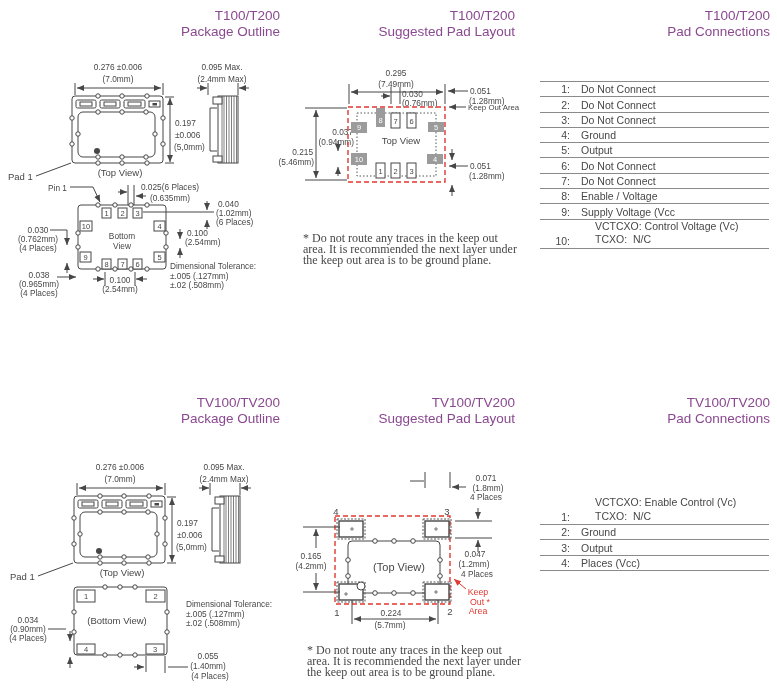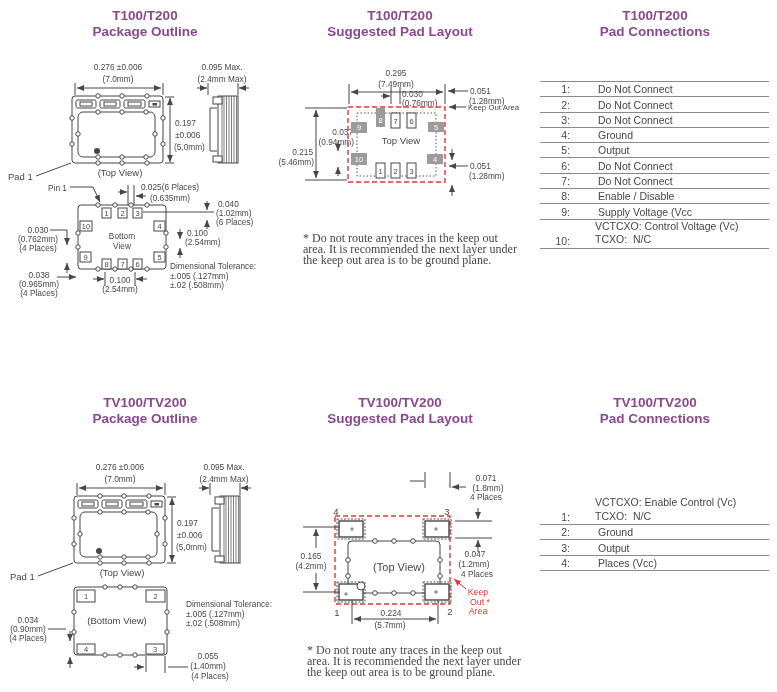--- a/index.html
+++ b/index.html
@@ -1,18 +1,18 @@
 <!DOCTYPE html>
 <html><head>
 <meta charset="utf-8">
 <style>
   html,body{margin:0;padding:0;background:#fff;}
   .page{position:relative;width:777px;height:692px;background:#ffffff;
         font-family:"Liberation Sans",sans-serif;overflow:hidden;}
-  .hd{position:absolute;text-align:center;color:#8a4890;font-weight:bold;
+  .hd{position:absolute;text-align:right;color:#8a4890;font-weight:normal;
       font-size:13.5px;line-height:16px;}
   svg{position:absolute;overflow:visible;font-family:"Liberation Sans",sans-serif;}
   svg text{fill:#474747;font-size:8.3px;}
   text.mid{text-anchor:middle;} text.end{text-anchor:end;}
   text.big{font-size:9.5px;} text.view2{font-size:11px;}
   text.wnum{fill:#ffffff;font-size:7.5px;text-anchor:middle;}
   text.bnum{fill:#474747;font-size:7.5px;text-anchor:middle;}
   text.redtx{fill:#e0392f;font-size:8.8px;}
   .ln{stroke:#474747;stroke-width:1;fill:none;}
   .thin{stroke-width:0.7;}
@@ -23,21 +23,21 @@
   .dotted{stroke:#555555;stroke-dasharray:1.5 2;fill:none;stroke-width:1;}
   .dash2{fill:none;stroke:#555555;stroke-width:1;stroke-dasharray:2 1.5;}
   .red{stroke:#e0392f;stroke-width:1.4;stroke-dasharray:5 3;fill:none;}
   .lnr{stroke:#e0392f;stroke-width:1;fill:none;}
   .pc{position:absolute;width:229px;color:#474747;font-size:10.5px;}
   .pc.topline{border-top:1px solid #8a8a8a;}
   .pc .row{display:flex;align-items:flex-end;border-bottom:1px solid #8a8a8a;
            height:15.3px;box-sizing:border-box;padding-bottom:1px;}
   .pc .row.dbl{height:29px;}
   .pc .num{width:30px;text-align:right;flex:none;}
-  .pc .lab{margin-left:28px;white-space:pre;}
+  .pc .lab{margin-left:11px;white-space:pre;}
   .pc .lab2{margin-left:25px;white-space:pre;line-height:13.5px;}
   .note{position:absolute;font-size:12px;line-height:10.9px;color:#474747;font-family:Liberation Serif, serif;}
 </style>
 </head>
 <body>
 
 <div class="page">
 
   <div class="hd" style="left:10px;top:8px;width:270px;">
     <div>T100/T200</div>
@@ -326,21 +326,21 @@
     <div class="row">
         <span class="num">6:</span>
         <span class="lab">Do Not Connect</span>
       </div>
     <div class="row">
         <span class="num">7:</span>
         <span class="lab">Do Not Connect</span>
       </div>
     <div class="row">
         <span class="num">8:</span>
-        <span class="lab">Enable / Disable</span>
+        <span class="lab">Enable / Voltage</span>
       </div>
     <div class="row">
         <span class="num">9:</span>
         <span class="lab">Supply Voltage (Vcc</span>
       </div>
     <div class="row dbl">
         <span class="num">10:</span>
         <span class="lab2"><span>VCTCXO: Control Voltage (Vc)</span><br><span>TCXO:  N/C</span></span>
       </div>
   </div>

